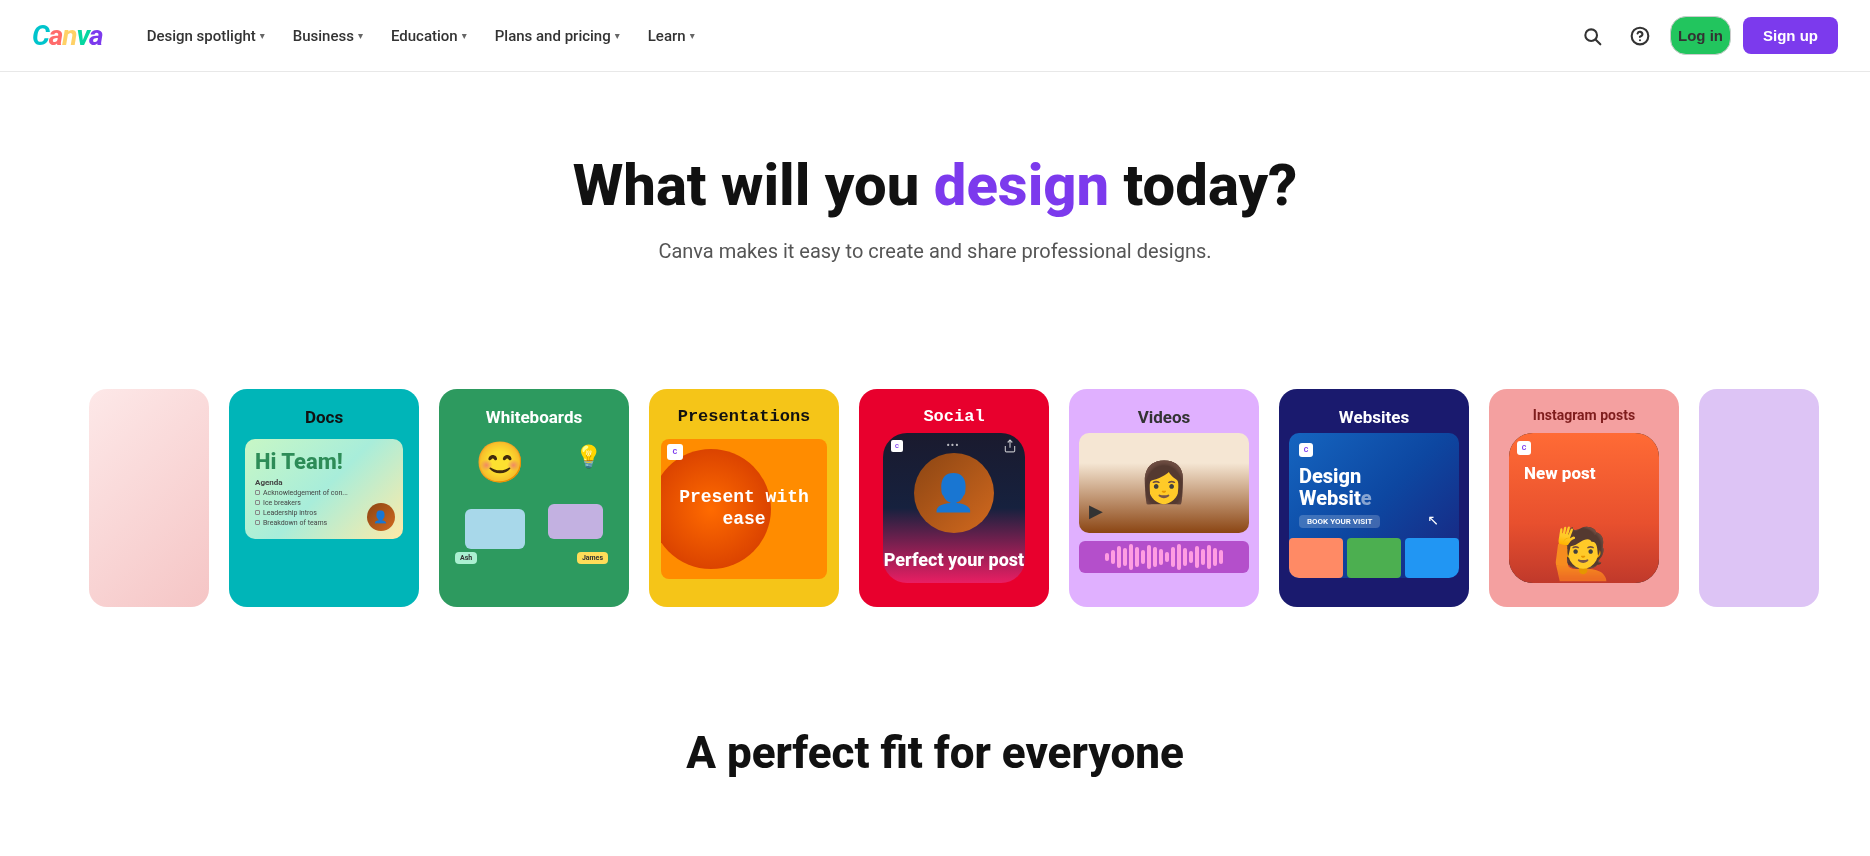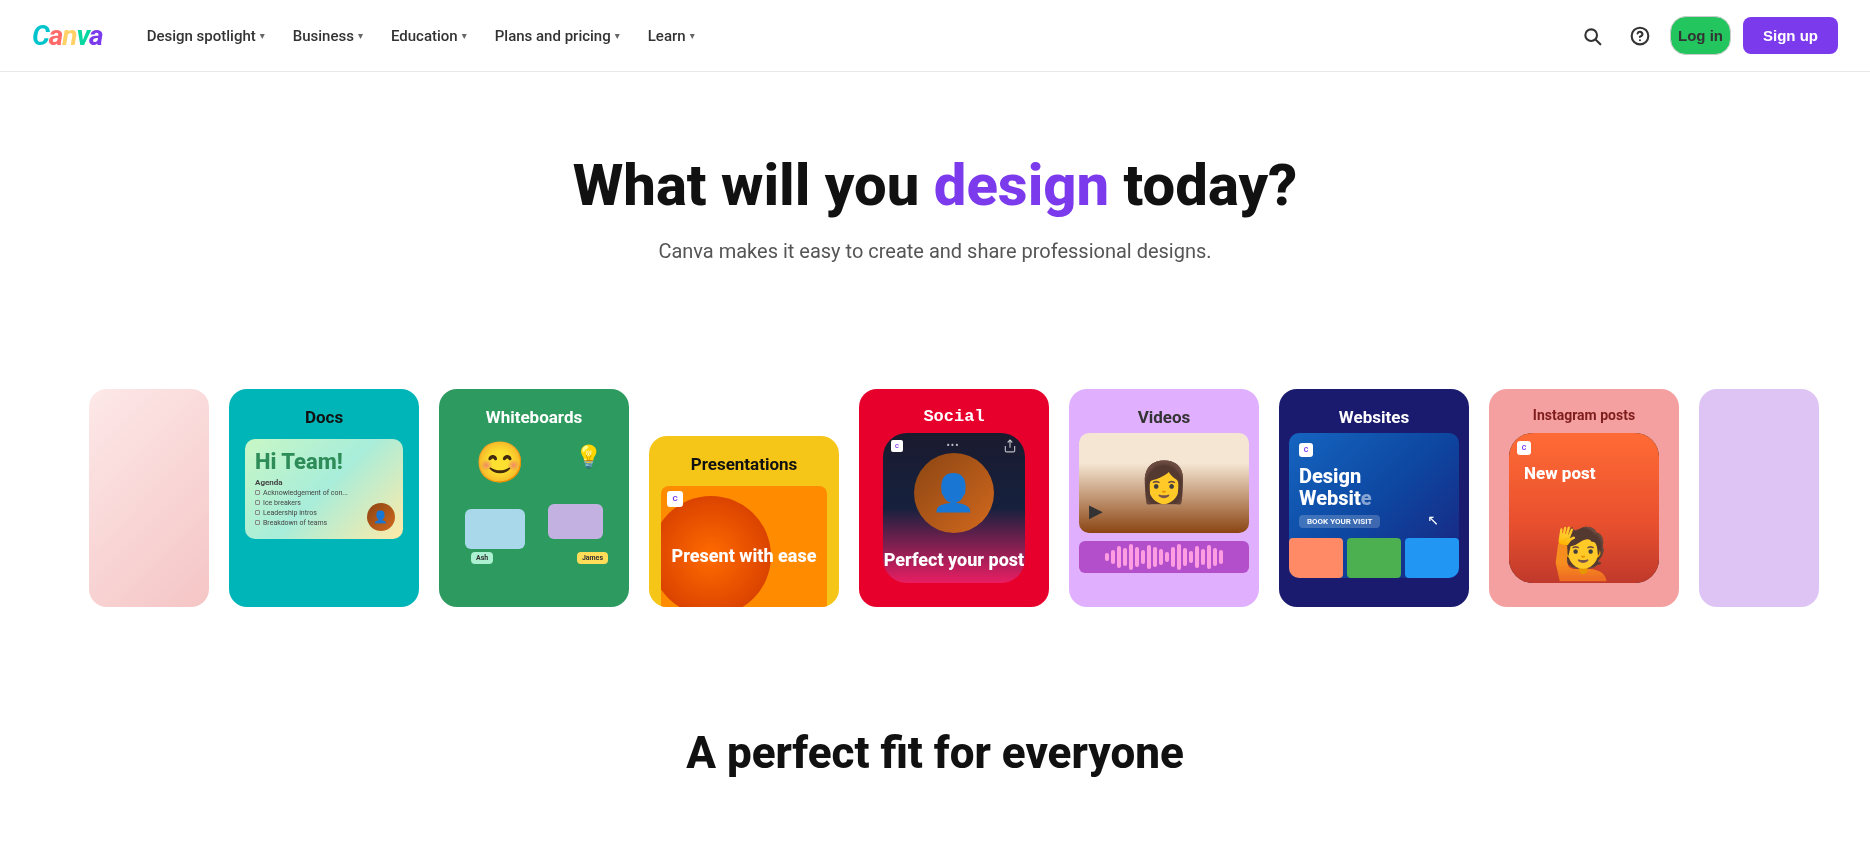--- a/index.html
+++ b/index.html
@@ -245,34 +245,35 @@
       background: #ffdd59;
       border-radius: 4px;
       font-size: 7px;
       font-weight: 700;
       padding: 2px 5px;
       color: #333;
     }
     .wb-tag2 {
       position: absolute;
       bottom: 5px;
-      left: 16px;
+      left: 0;
       background: #aaf0d1;
       border-radius: 4px;
       font-size: 7px;
       font-weight: 700;
       padding: 2px 5px;
       color: #333;
     }
 
     
     .card-pres {
       width: 190px;
-      height: 171px;
+      height: 218px;
       background: #f5c518;
+      font-family: Liberation Mono, monospace;
     }
     .card-pres .card-label { color: #111; }
     .card-pres-inner {
       margin-top: 50px;
       margin-left: 12px;
       margin-right: 12px;
       border-radius: 8px;
       height: 140px;
       overflow: hidden;
       background: #ff8c00;

